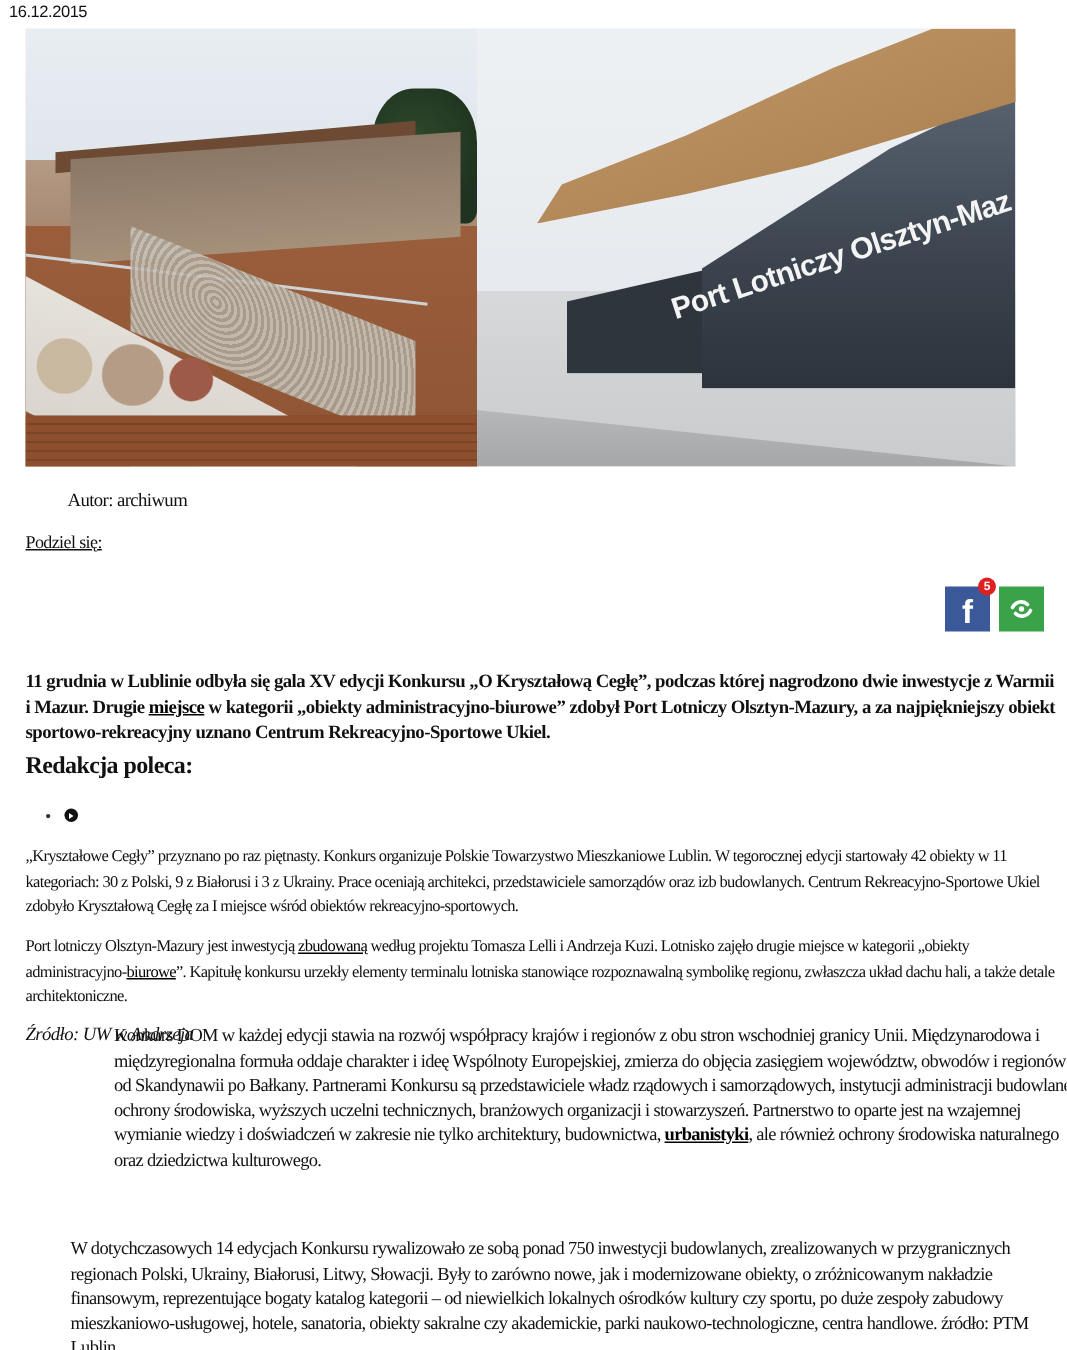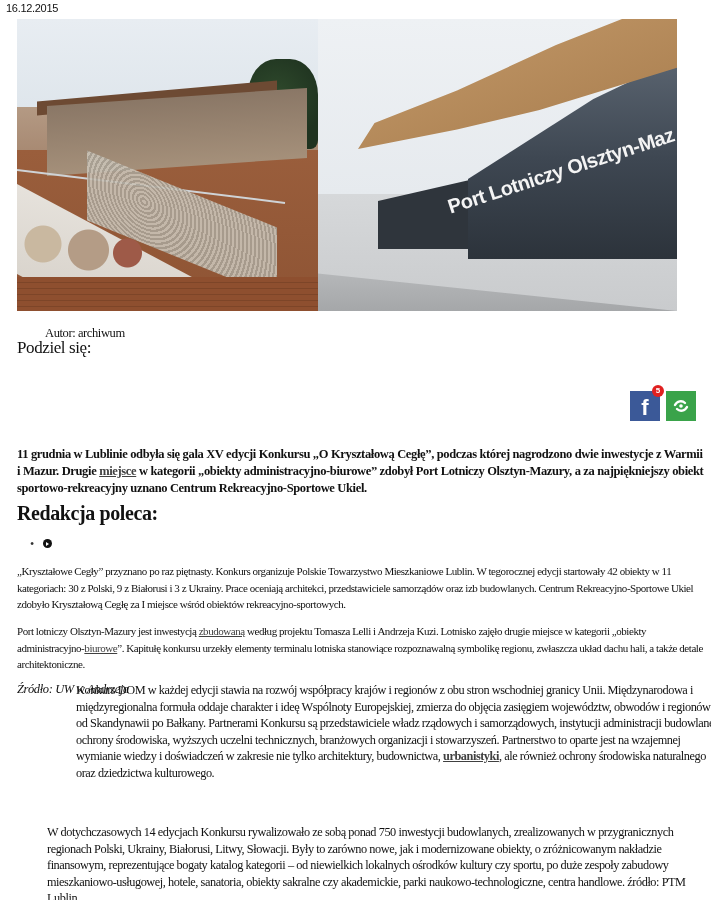--- a/index.html
+++ b/index.html
@@ -19,28 +19,28 @@
   .photo-left .deck { position: absolute; left: 0; top: 258px; width: 301px; height: 34px; background: repeating-linear-gradient(180deg,#8e4f2f 0 5px,#7d4528 5px 6px); }
   .photo-left .rail { position: absolute; left: 0; top: 150px; width: 270px; height: 2px; background: #cfd3d6; transform: rotate(7deg); transform-origin: left; }
   .photo-right { width: 359px; height: 292px; position: relative; overflow: hidden;
     background: linear-gradient(180deg, #eef1f4 0%, #e6eaee 60%, #d6d8da 60%, #c9cbcd 100%); }
   .photo-right .canopy { position: absolute; left: 40px; top: 0; width: 330px; height: 130px; background: linear-gradient(160deg,#c49a6a,#a67b4c); clip-path: polygon(100% 0, 100% 35%, 55% 70%, 30% 85%, 0 100%, 5% 80%, 30% 55%, 60% 20%, 80% 0); }
   .photo-right .glass { position: absolute; left: 150px; top: 40px; width: 209px; height: 200px; background: linear-gradient(180deg,#5a6470 0%,#3e4752 50%,#2c333b 100%); clip-path: polygon(100% 0, 100% 100%, 0 100%, 0 60%, 60% 20%); }
   .photo-right .glass-low { position: absolute; left: 60px; top: 150px; width: 140px; height: 80px; background: #2f353c; clip-path: polygon(0 40%, 100% 0, 100% 100%, 0 100%); }
   .photo-right .sign { position: absolute; right: 4px; top: 104px; color: #f4f4f4; font-family: "Liberation Sans", sans-serif; font-weight: bold; font-size: 20px; transform: rotate(-18deg); transform-origin: right; white-space: nowrap; letter-spacing: -0.5px; }
   .photo-right .road { position: absolute; left: 0; top: 245px; width: 359px; height: 47px; background: linear-gradient(180deg,#b9bbbd,#a5a7a9); clip-path: polygon(0 20%, 100% 100%, 0 100%); }
   .author { position: absolute; left: 17px; top: 326px; font-size: 12.5px; letter-spacing: -0.4px; margin-left: 28px; }
-  .share-label { position: absolute; left: 17px; top: 338px; font-size: 17px; letter-spacing: -0.4px; }
+  .share-label { position: absolute; left: 17px; top: 354px; font-size: 12px; letter-spacing: -0.4px; text-decoration: underline; }
   .fb-btn { position: absolute; left: 630px; top: 391px; width: 30px; height: 30px; background: #3b5998; display: flex; align-items: flex-end; justify-content: center; cursor: pointer; }
   .fb-btn .glyph { color: #fff; font-family: "Liberation Sans", sans-serif; font-weight: bold; font-size: 22px; line-height: 26px; margin-bottom: 0; }
   .fb-badge { position: absolute; left: 652px; top: 385px; width: 12px; height: 12px; border-radius: 50%; background: #e02020; color: #fff; font-family: "Liberation Sans", sans-serif; font-size: 8px; font-weight: bold; text-align: center; line-height: 12px; }
   .share-btn { position: absolute; left: 666px; top: 391px; width: 30px; height: 30px; background: #3aa34a; display: flex; align-items: center; justify-content: center; cursor: pointer; }
   .lead { position: absolute; left: 17px; top: 446px; width: 690px; font-weight: bold; font-size: 12.5px; line-height: 17px; letter-spacing: -0.35px; }
-  a { color: #404040; }
-  .h2 { position: absolute; left: 17px; top: 502px; font-size: 20px; font-weight: bold; letter-spacing: -0.4px; }
+  a { color: #000000; }
+  .h2 { position: absolute; left: 17px; top: 502px; font-size: 16px; font-weight: bold; letter-spacing: -0.4px; }
   .rec-list { position: absolute; left: 30px; top: 537px; margin: 0; padding: 0; list-style: none; font-size: 12px; letter-spacing: -0.4px; }
   .rec-list li::before { content: "•"; color: #333; margin-right: 6px; }
   .rec-arrow { display: inline-block; width: 9px; height: 9px; border-radius: 50%; background: #111; position: relative; margin-left: 3px; vertical-align: 0px; }
   .rec-arrow::after { content: ""; position: absolute; left: 3.5px; top: 2.5px; border-left: 3px solid #fff; border-top: 2px solid transparent; border-bottom: 2px solid transparent; }
   .para { position: absolute; left: 17px; width: 690px; font-size: 11px; line-height: 16.5px; letter-spacing: -0.45px; }
   .p1 { top: 563px; }
   .p2 { top: 623px; }
   .src { position: absolute; left: 17px; top: 682px; font-size: 12.5px; font-style: italic; letter-spacing: -0.4px; }
   .indent { position: absolute; left: 47px; width: 650px; font-size: 12.3px; line-height: 16.5px; letter-spacing: -0.45px; }
   .p3 { top: 682px; margin-left: 29px; }

